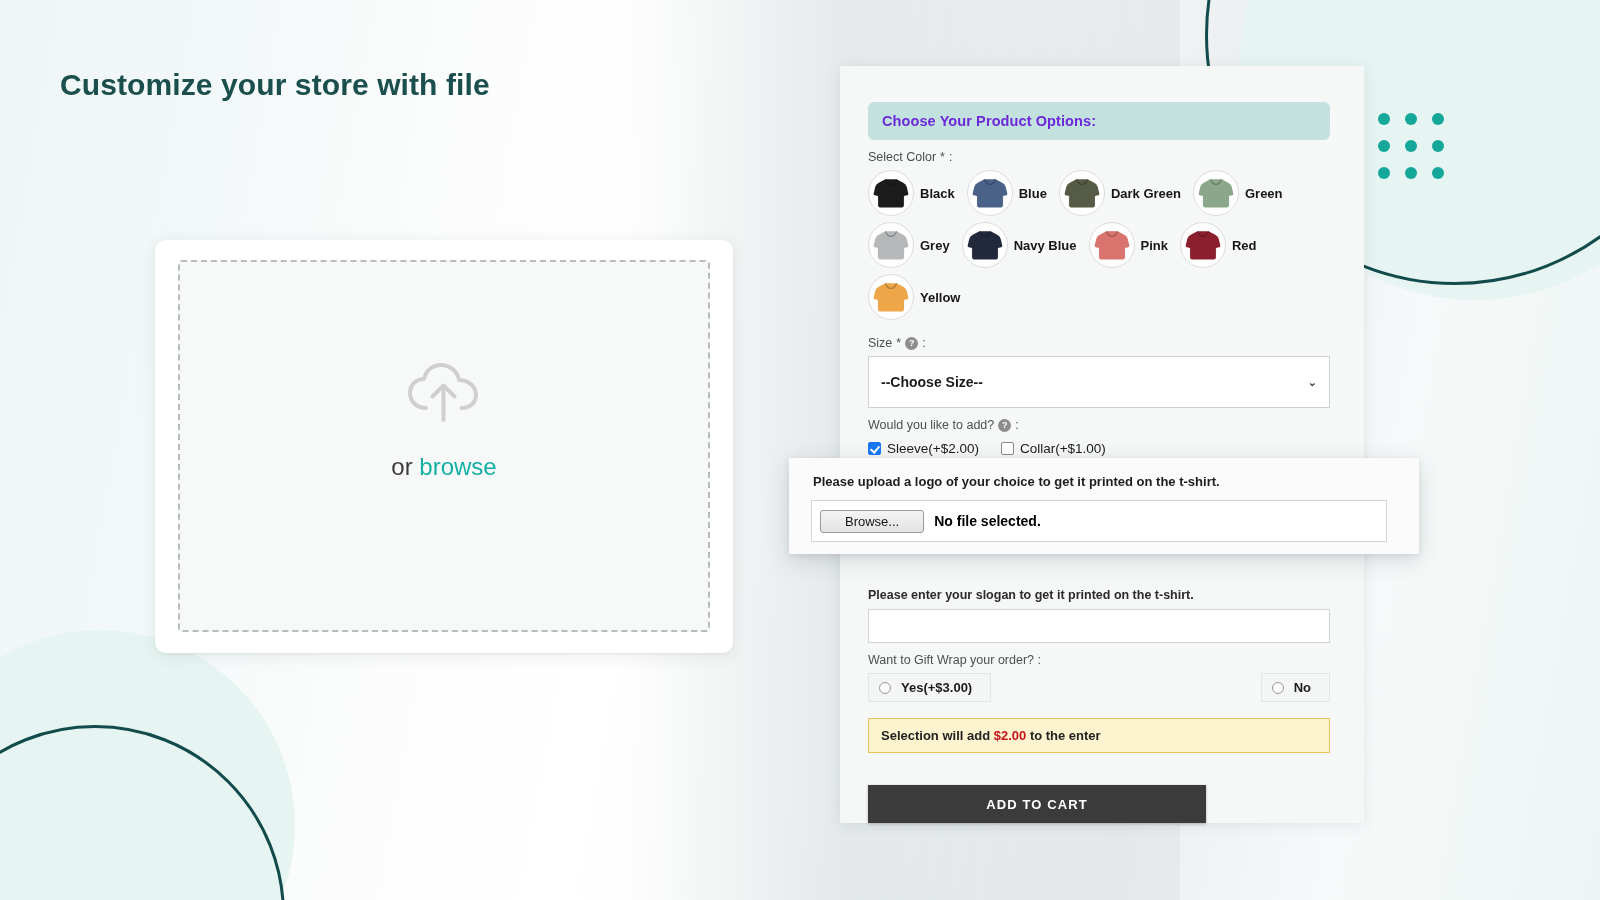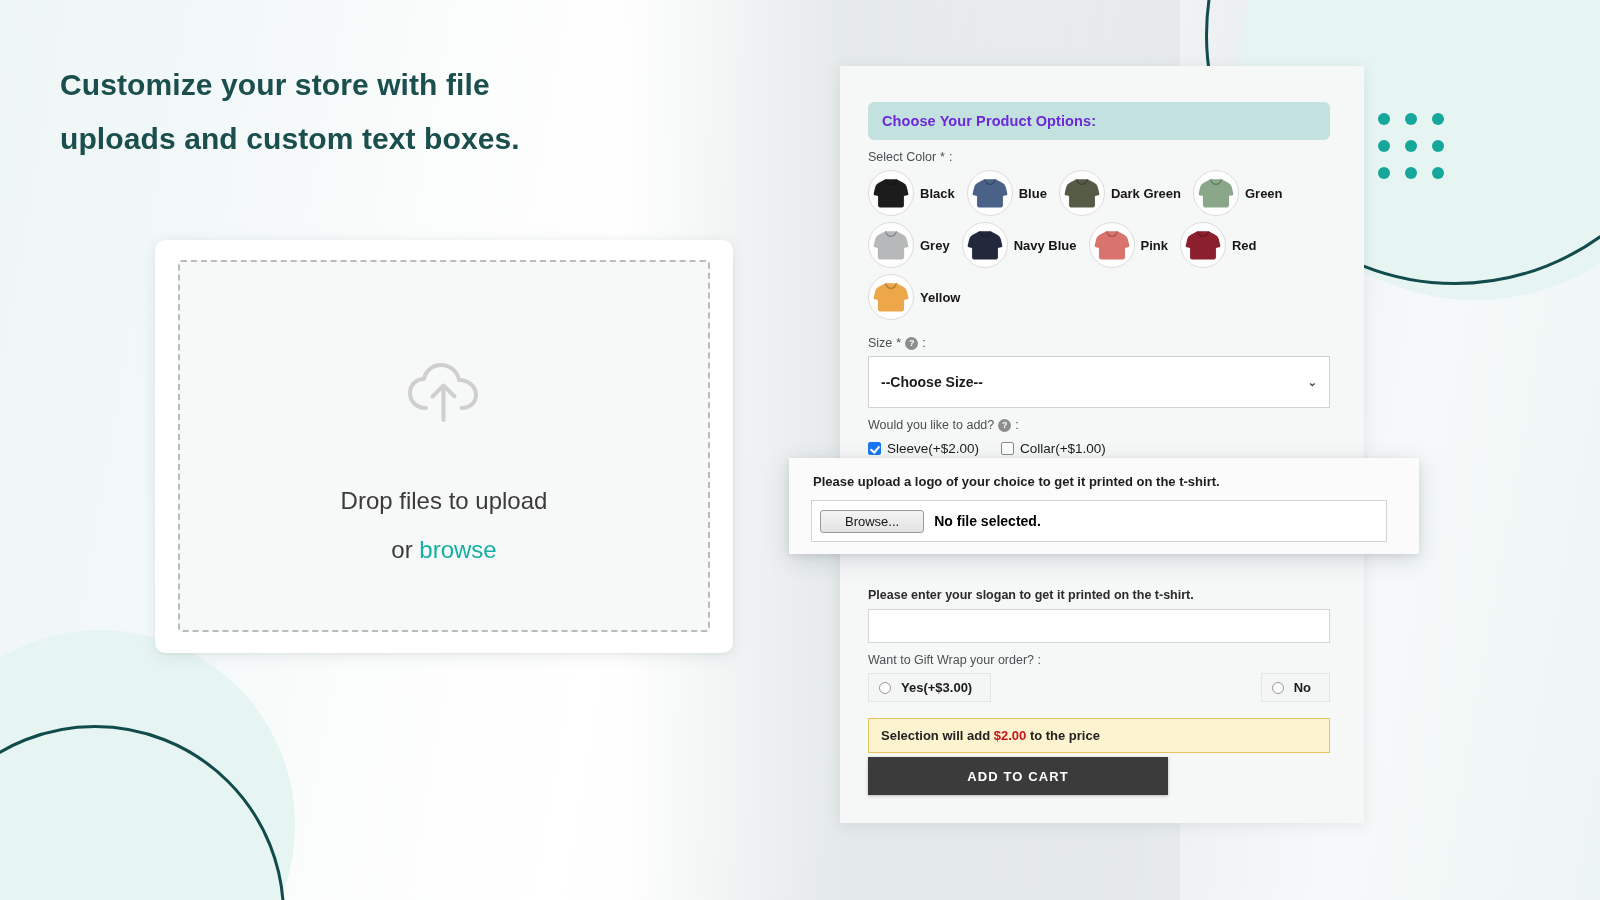--- a/index.html
+++ b/index.html
@@ -268,22 +268,22 @@
     background: #fdf3cf;
     border: 1px solid #e6c55c;
     padding: 9px 12px;
     font-size: 13px;
     font-weight: 700;
     color: #222;
   }
   #price-note .amount { color: #c4161c; }
 
   #add-to-cart {
-    margin-top: 4px;
-    width: 300px; height: 38px;
+    margin-top: 32px;
+    width: 338px; height: 38px;
     background: #3b3b3b;
     color: #ffffff;
     font-size: 13px;
     font-weight: 700;
     letter-spacing: 1.1px;
     display: flex;
     align-items: center;
     justify-content: center;
     cursor: pointer;
     box-shadow: 0 1px 3px rgba(0,0,0,.25);
@@ -344,33 +344,31 @@
       <i></i>
       <i></i>
     <i></i>
       <i></i>
       <i></i>
   </div>
 </div>
 
 <h1 id="headline">
   <span class="ln">Customize your store with file</span>
-  <span class="ln">uploads and custom text boxes.</span>
 </h1>
 
 <div id="dropzone-card">
   <div id="dropzone-area">
     <span id="upload-cloud-icon">
       <svg width="76" height="66" viewBox="0 0 76 66" fill="none">
         <path d="M20 46 C10 46 4 39 4 31 C4 23 10 17 18 17 C19.5 9 26.5 3 35 3 C44 3 51.5 9.5 53 18 C62.5 18 70 24.5 70 33 C70 41 63.5 46 55.5 46" stroke="#cfcfcf" stroke-width="4" stroke-linecap="round" stroke-linejoin="round"></path>
         <path d="M37.5 58 L37.5 24" stroke="#cfcfcf" stroke-width="4" stroke-linecap="round"></path>
         <path d="M26.5 34.5 L37.5 23.5 L48.5 34.5" stroke="#cfcfcf" stroke-width="4" stroke-linecap="round" stroke-linejoin="round"></path>
       </svg>
     </span>
-    <div id="dropzone-primary">Drop files to upload</div>
     <div id="dropzone-secondary">
       <span>or </span><span id="browse-link">browse</span>
     </div>
   </div>
 </div>
 
 <div id="product-card">
   <div id="options-inner">
 
     <div id="options-header">Choose Your Product Options:</div>
@@ -520,21 +518,21 @@
         <label class="radio-item">
           <span class="radio-dot"></span>
           <span class="radio-label">No</span>
         </label>
       </div>
 
     
     <div id="price-note">
       <span>Selection will add</span>
       <span class="amount">$2.00</span>
-      <span>to the price</span>
+      <span>to the enter</span>
     </div>
 
     <div id="add-to-cart">ADD TO CART</div>
   </div>
 </div>
 
 <div id="upload-overlay">
   <div id="upload-overlay-label">Please upload a logo of your choice to get it printed on the t-shirt.</div>
   <div id="file-input-shell">
     <span id="browse-button">Browse...</span>

